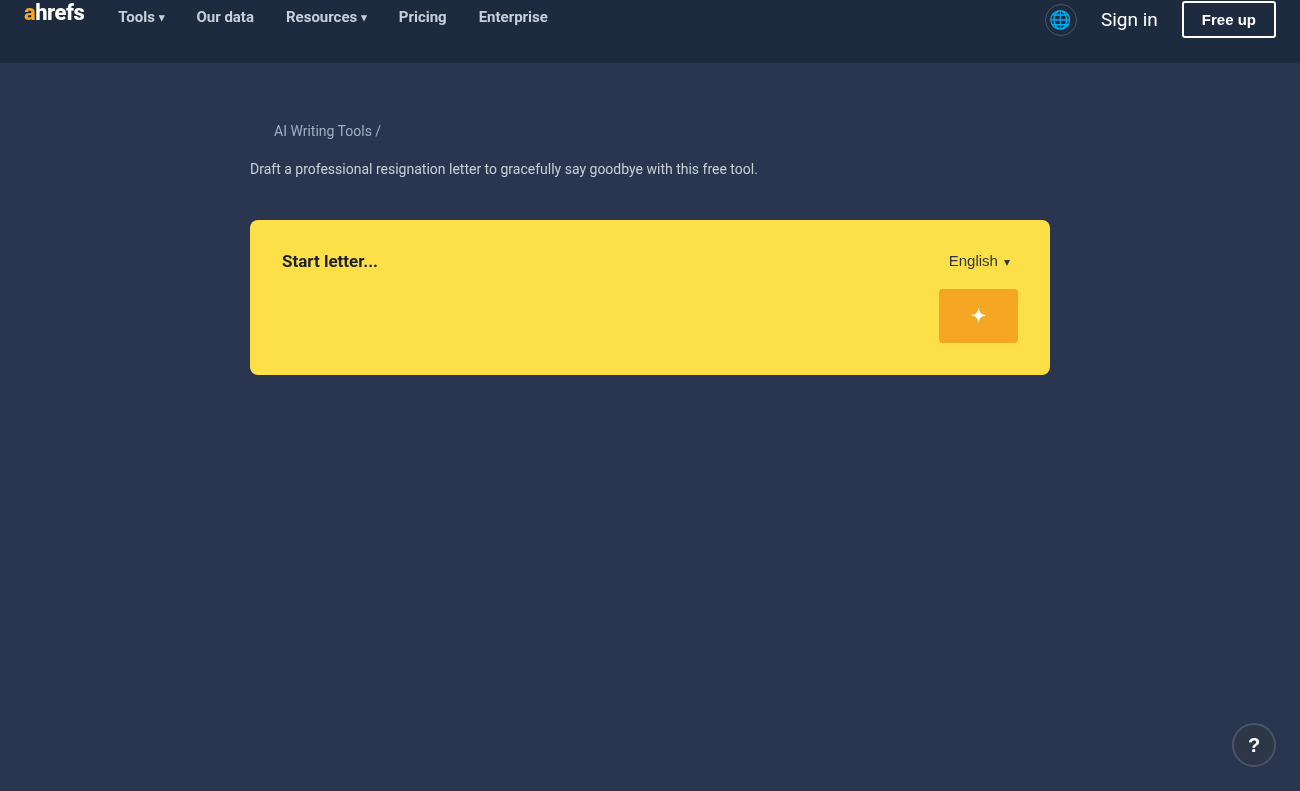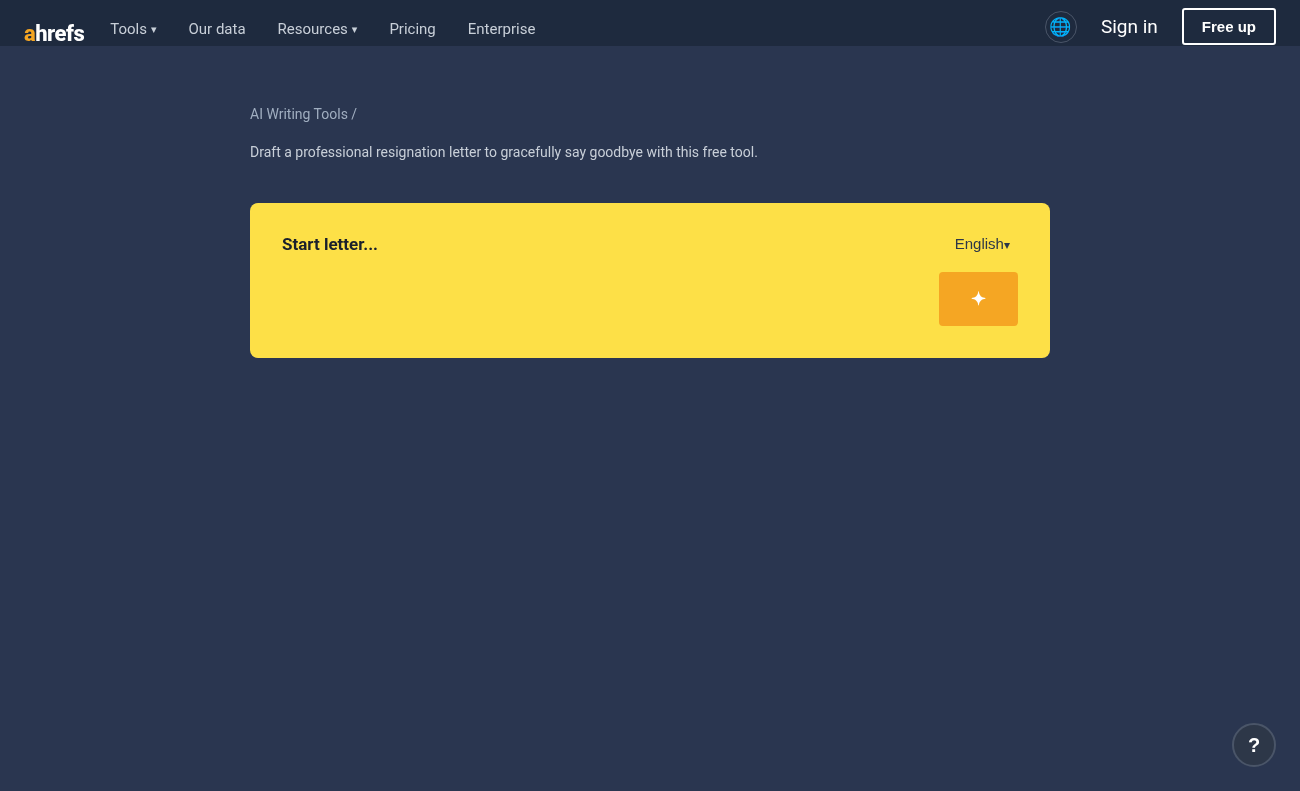--- a/index.html
+++ b/index.html
@@ -13,23 +13,24 @@
       background-color: #2a3650;
       min-height: 791px;
       width: 1300px;
       overflow-x: hidden;
     }
 
     
     .navbar {
       background-color: #1e2a3e;
       display: flex;
-      align-items: flex-end;
+      align-items: flex-start;
       padding: 0 24px;
-      height: 46px;
+      height: 63px;
+      gap: 8px;
     }
 
     .logo {
       display: flex;
       align-items: center;
       margin-right: 12px;
     }
 
     .logo-text {
       font-size: 22px;
@@ -45,21 +46,21 @@
     .nav-links {
       display: flex;
       align-items: center;
       gap: 4px;
       flex: 1;
     }
 
     .nav-item {
       color: #c8cfd8;
       font-size: 15px;
-      font-weight: 400;
+      font-weight: 700;
       padding: 8px 14px;
       cursor: pointer;
       display: flex;
       align-items: center;
       gap: 4px;
       white-space: nowrap;
       border-radius: 4px;
     }
 
     .nav-item .chevron {
@@ -116,20 +117,21 @@
     .content-wrapper {
       max-width: 800px;
       width: 100%;
     }
 
     
     .breadcrumb {
       color: #a0aec0;
       font-size: 14px;
       margin-bottom: 20px;
+      margin-left: 24px;
     }
 
     .breadcrumb a {
       color: #a0aec0;
       text-decoration: none;
     }
 
     
     .page-title {
       color: #ffffff;
@@ -167,20 +169,21 @@
 
     .card-label {
       font-size: 17px;
       font-weight: 700;
       color: #1a202c;
     }
 
     .language-select {
       display: flex;
       align-items: flex-end;
+      gap: 6px;
       cursor: pointer;
       color: #2d3748;
       font-size: 15px;
       font-weight: 500;
       border: none;
       background: transparent;
       padding: 4px 8px;
     }
 
     .language-select .chevron-down {

